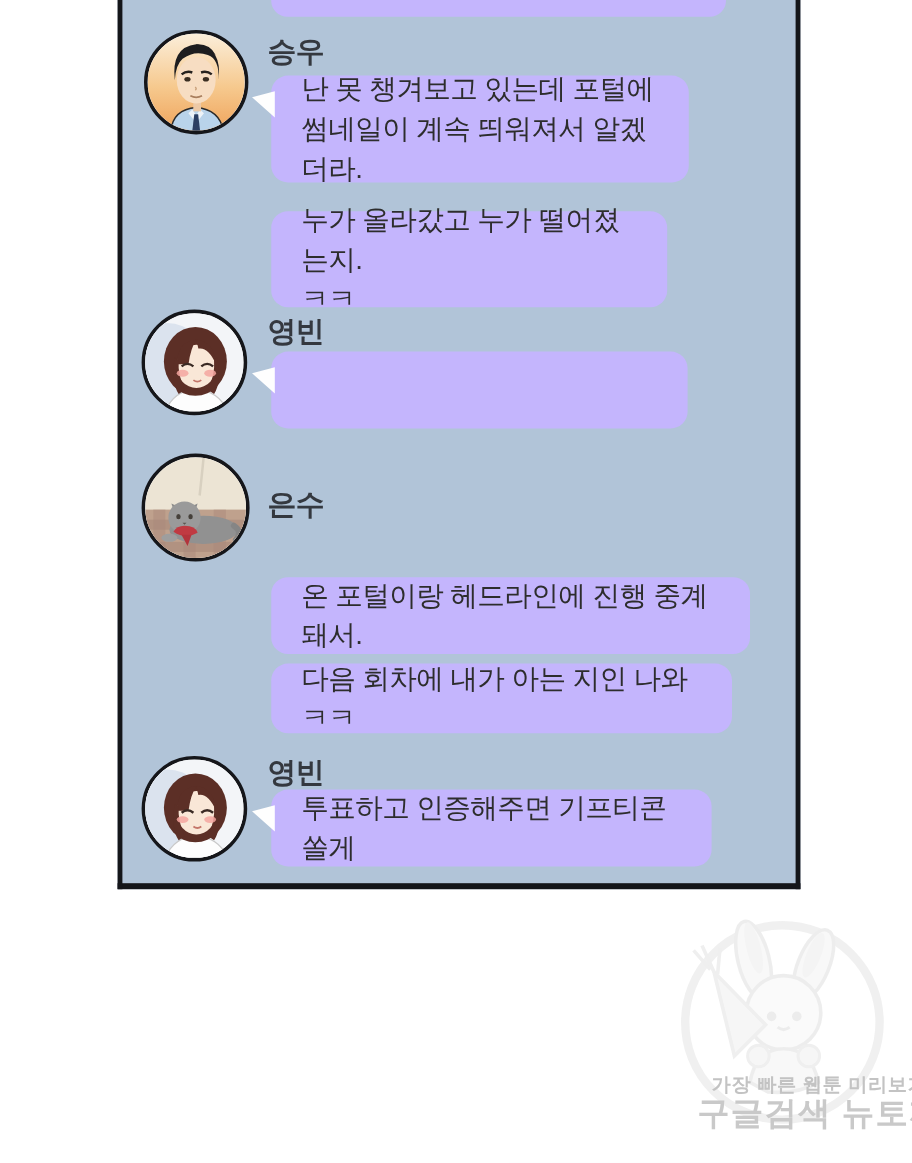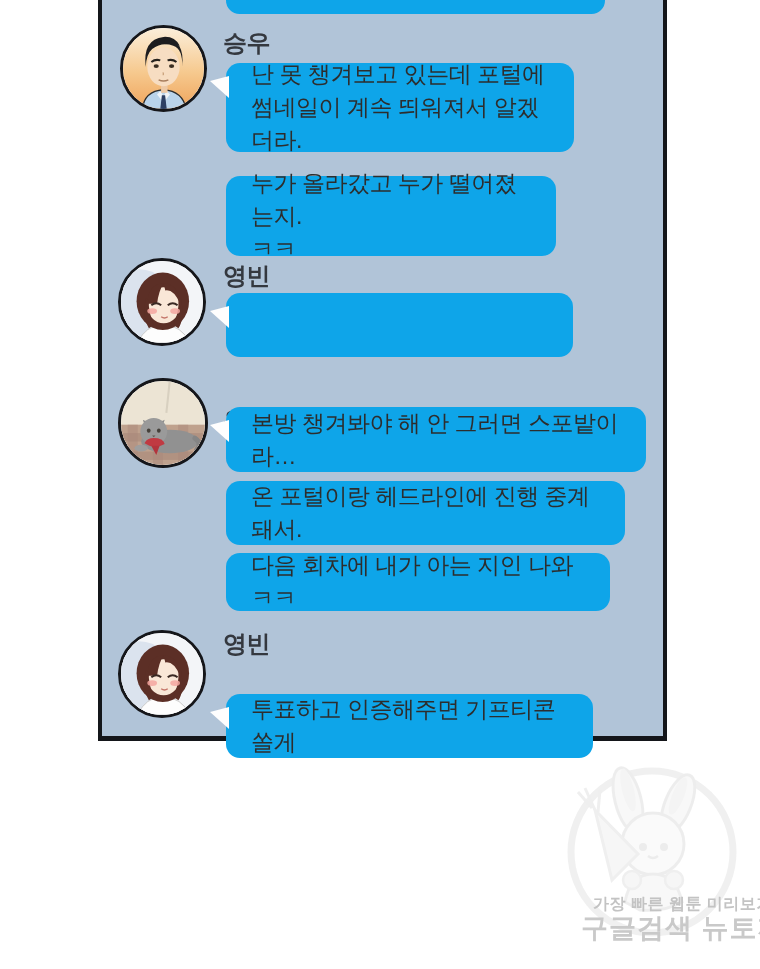--- a/index.html
+++ b/index.html
@@ -4,21 +4,21 @@
 <style>
   html,body{margin:0;padding:0;background:#ffffff;}
   .page{position:relative;width:760px;height:969px;background:#ffffff;overflow:hidden;
         font-family:"Liberation Sans","DejaVu Sans",sans-serif;}
 
   
   .panel{position:absolute;left:98px;top:0;width:569px;height:741px;box-sizing:border-box;
          background:#b1c4d8;border-left:4px solid #14161a;border-right:4px solid #14161a;
          border-bottom:5px solid #14161a;}
 
-  .bubble{position:absolute;background:#0ea5e9;border-radius:14px;display:flex;align-items:center;
+  .bubble{position:absolute;background:#c4b5fd;border-radius:14px;display:flex;align-items:center;
           padding:0 22px 0 25px;box-sizing:border-box;color:#2d2d2d;font-size:23px;line-height:33px;
           white-space:pre-line;letter-spacing:-0.5px;}
   .bubble .tail{position:absolute;left:-16px;top:13px;width:0;height:0;
           border-top:5px solid transparent;border-bottom:17px solid transparent;
           border-right:19px solid #fefefe;}
   .partial{border-radius:14px;padding:0;}
 
   .sender{position:absolute;color:#34383f;font-size:24px;font-weight:700;letter-spacing:-0.5px;}
 
   .avatar{position:absolute;border-radius:50%;overflow:hidden;border:3px solid #15161a;
@@ -118,24 +118,20 @@
         <circle cx="39" cy="60" r="16" fill="#9a9a9a"></circle>
         <ellipse cx="33" cy="59" rx="2.2" ry="2.6" fill="#45403a"></ellipse>
         <ellipse cx="45" cy="59" rx="2.2" ry="2.6" fill="#45403a"></ellipse>
         <path d="M37,65 L41,65 L39,67 Z" fill="#5c5650"></path>
         <path d="M28,74 Q40,82 52,75 Q50,68 39,68 Q31,68 28,74 Z" fill="#c03a42"></path>
         <path d="M36,77 L46,77 L42,88 Z" fill="#b3343c"></path>
         <ellipse cx="24" cy="80" rx="8" ry="4" fill="#9e9e9e"></ellipse>
       </svg>
     </div>
     <div class="sender" style="left:121px;top:404px;">은수</div>
-    <div class="bubble" style="left:124px;top:407px;width:420px;height:65px;">
-      <span class="tail"></span>
-      <span>본방 챙겨봐야 해 안 그러면 스포밭이라…</span>
-    </div>
     <div class="bubble" style="left:124px;top:481px;width:399px;height:64px;">
       <span>온 포털이랑 헤드라인에 진행 중계돼서.</span>
     </div>
     <div class="bubble" style="left:124px;top:553px;width:384px;height:58px;">
       <span>다음 회차에 내가 아는 지인 나와ㅋㅋ</span>
     </div>
 
     <div class="avatar" style="left:16px;top:630px;width:88px;height:88px;">
       <svg viewBox="0 0 100 100">
         <rect width="100" height="100" fill="#f3f5f8"></rect>
@@ -149,21 +145,21 @@
         <path d="M30,45 Q26,70 34,82 L40,78 Q33,62 34,48 Z" fill="#5c2f26"></path>
         <path d="M73,45 Q78,70 70,82 L64,78 Q71,62 70,48 Z" fill="#5c2f26"></path>
         <path d="M37,54 Q43,49 49,54" stroke="#3a2a24" stroke-width="2.4" fill="none"></path>
         <path d="M57,54 Q63,49 69,54" stroke="#3a2a24" stroke-width="2.4" fill="none"></path>
         <ellipse cx="38" cy="61" rx="6" ry="3.5" fill="#f4a6a0" opacity="0.85"></ellipse>
         <ellipse cx="66" cy="61" rx="6" ry="3.5" fill="#f4a6a0" opacity="0.85"></ellipse>
         <path d="M49,68 Q53,71 57,68" stroke="#c4766a" stroke-width="1.8" fill="none"></path>
       </svg>
     </div>
     <div class="sender" style="left:121px;top:628px;">영빈</div>
-    <div class="bubble" style="left:124px;top:694px;width:367px;height:64px;">
+    <div class="bubble" style="left:124px;top:658px;width:367px;height:64px;">
       <span class="tail"></span>
       <span>투표하고 인증해주면 기프티콘 쏠게</span>
     </div>
 
   </div>
 
   <div class="watermark">
     <svg width="230" height="210" viewBox="0 0 230 210">
       <circle cx="112" cy="100" r="81" fill="none" stroke="#e4e4e4" stroke-width="7"></circle>
       <ellipse cx="88" cy="48" rx="13" ry="33" fill="#f4f4f4" stroke="#e0e0e0" stroke-width="3" transform="rotate(-14 88 48)"></ellipse>

